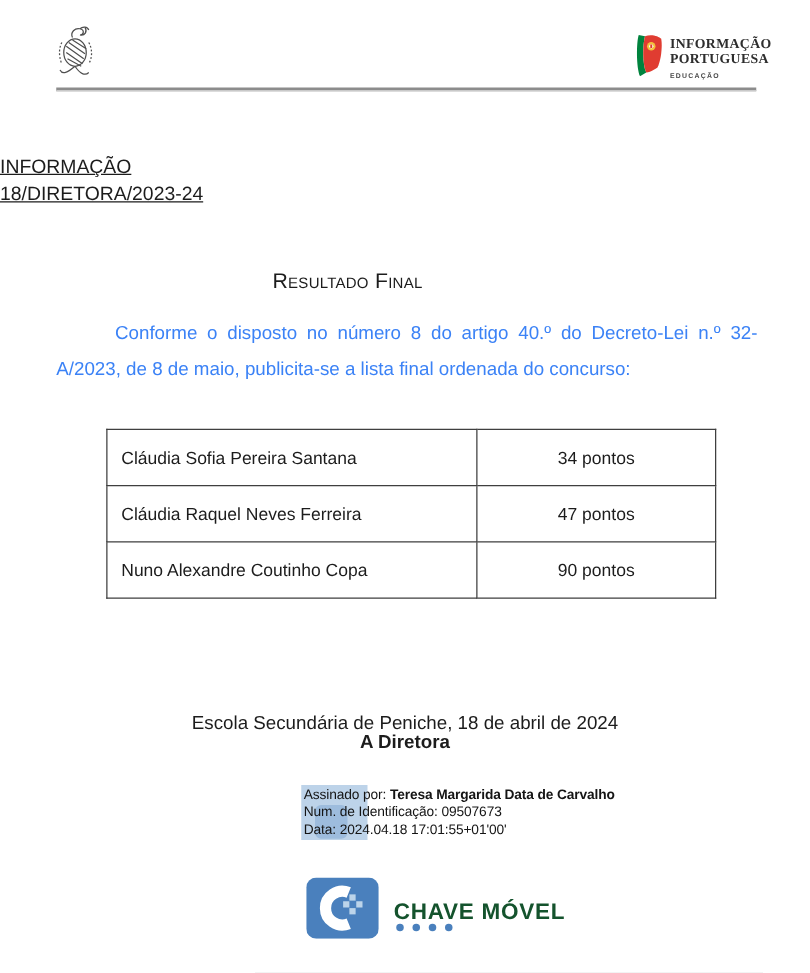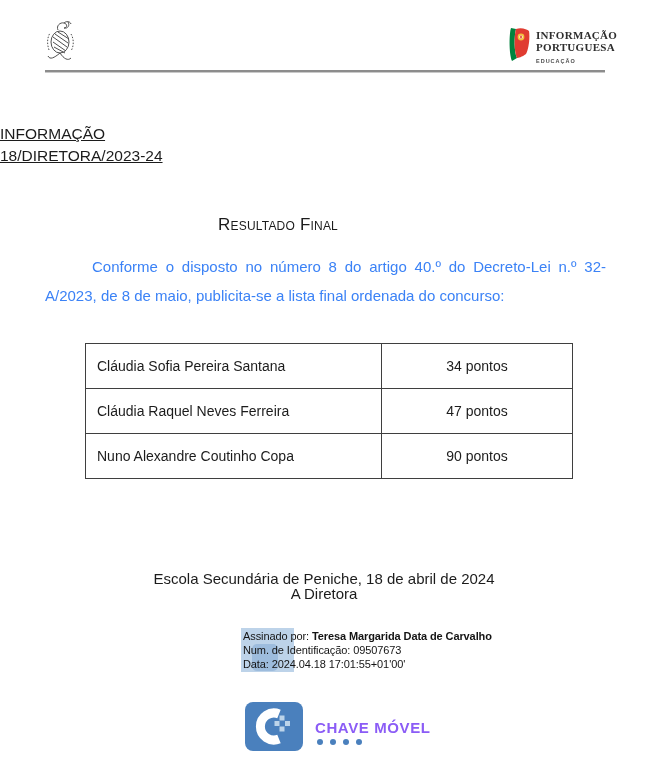--- a/index.html
+++ b/index.html
@@ -32,32 +32,32 @@
   
   .body-par{position:absolute;left:45px;top:252px;width:561px;
             font-size:15px;line-height:29px;text-align:justify;text-indent:47px;color:#3b82f6;}
   
   .results-table{position:absolute;left:85px;top:343px;width:488px;border-collapse:collapse;}
   .results-table td{border:1px solid #3f3f3f;height:42px;font-size:14px;color:#1c1c1c;}
   .results-table td.name{width:292px;padding-left:11px;}
   .results-table td.points{width:194px;text-align:center;}
   
   .closing-date{position:absolute;left:0;top:570px;width:648px;text-align:center;font-size:15px;color:#1c1c1c;}
-  .signer-title{position:absolute;left:0;top:585px;width:648px;text-align:center;font-size:15px;color:#1c1c1c;}
+  .signer-title{position:absolute;left:0;top:585px;width:648px;text-align:center;font-size:15px;color:#1c1c1c;font-weight:bold;}
   
   .sig-highlight{position:absolute;left:241px;top:628px;width:53px;height:44px;background:#bdd3e9;}
   .sig-watermark{position:absolute;left:252px;top:644px;width:26px;height:27px;border-radius:5px;
                  background:rgba(74,128,189,.28);}
   .sig-block{position:absolute;left:243px;top:629px;width:280px;
              font-size:11px;line-height:14px;color:#141414;letter-spacing:-.1px;}
   .sig-name{font-weight:bold;}
   
   .cm-box{position:absolute;left:245px;top:702px;width:58px;height:49px;}
-  .cm-label{position:absolute;left:315px;top:719px;font-size:15px;font-weight:bold;
-            color:#8b5cf6;letter-spacing:.6px;}
+  .cm-label{position:absolute;left:315px;top:719px;font-size:18px;font-weight:bold;
+            color:#14532d;letter-spacing:.6px;}
   .cm-dots{position:absolute;left:317px;top:739px;display:flex;gap:7px;}
   .cm-dots span{width:6px;height:6px;border-radius:50%;background:#4a80bd;display:block;}
 </style>
 </head>
 <body>
 
 <div class="page">
 
   <svg class="crest" viewBox="0 0 36 46">
     <g fill="none" stroke="#4f4f4f" stroke-width="1">

